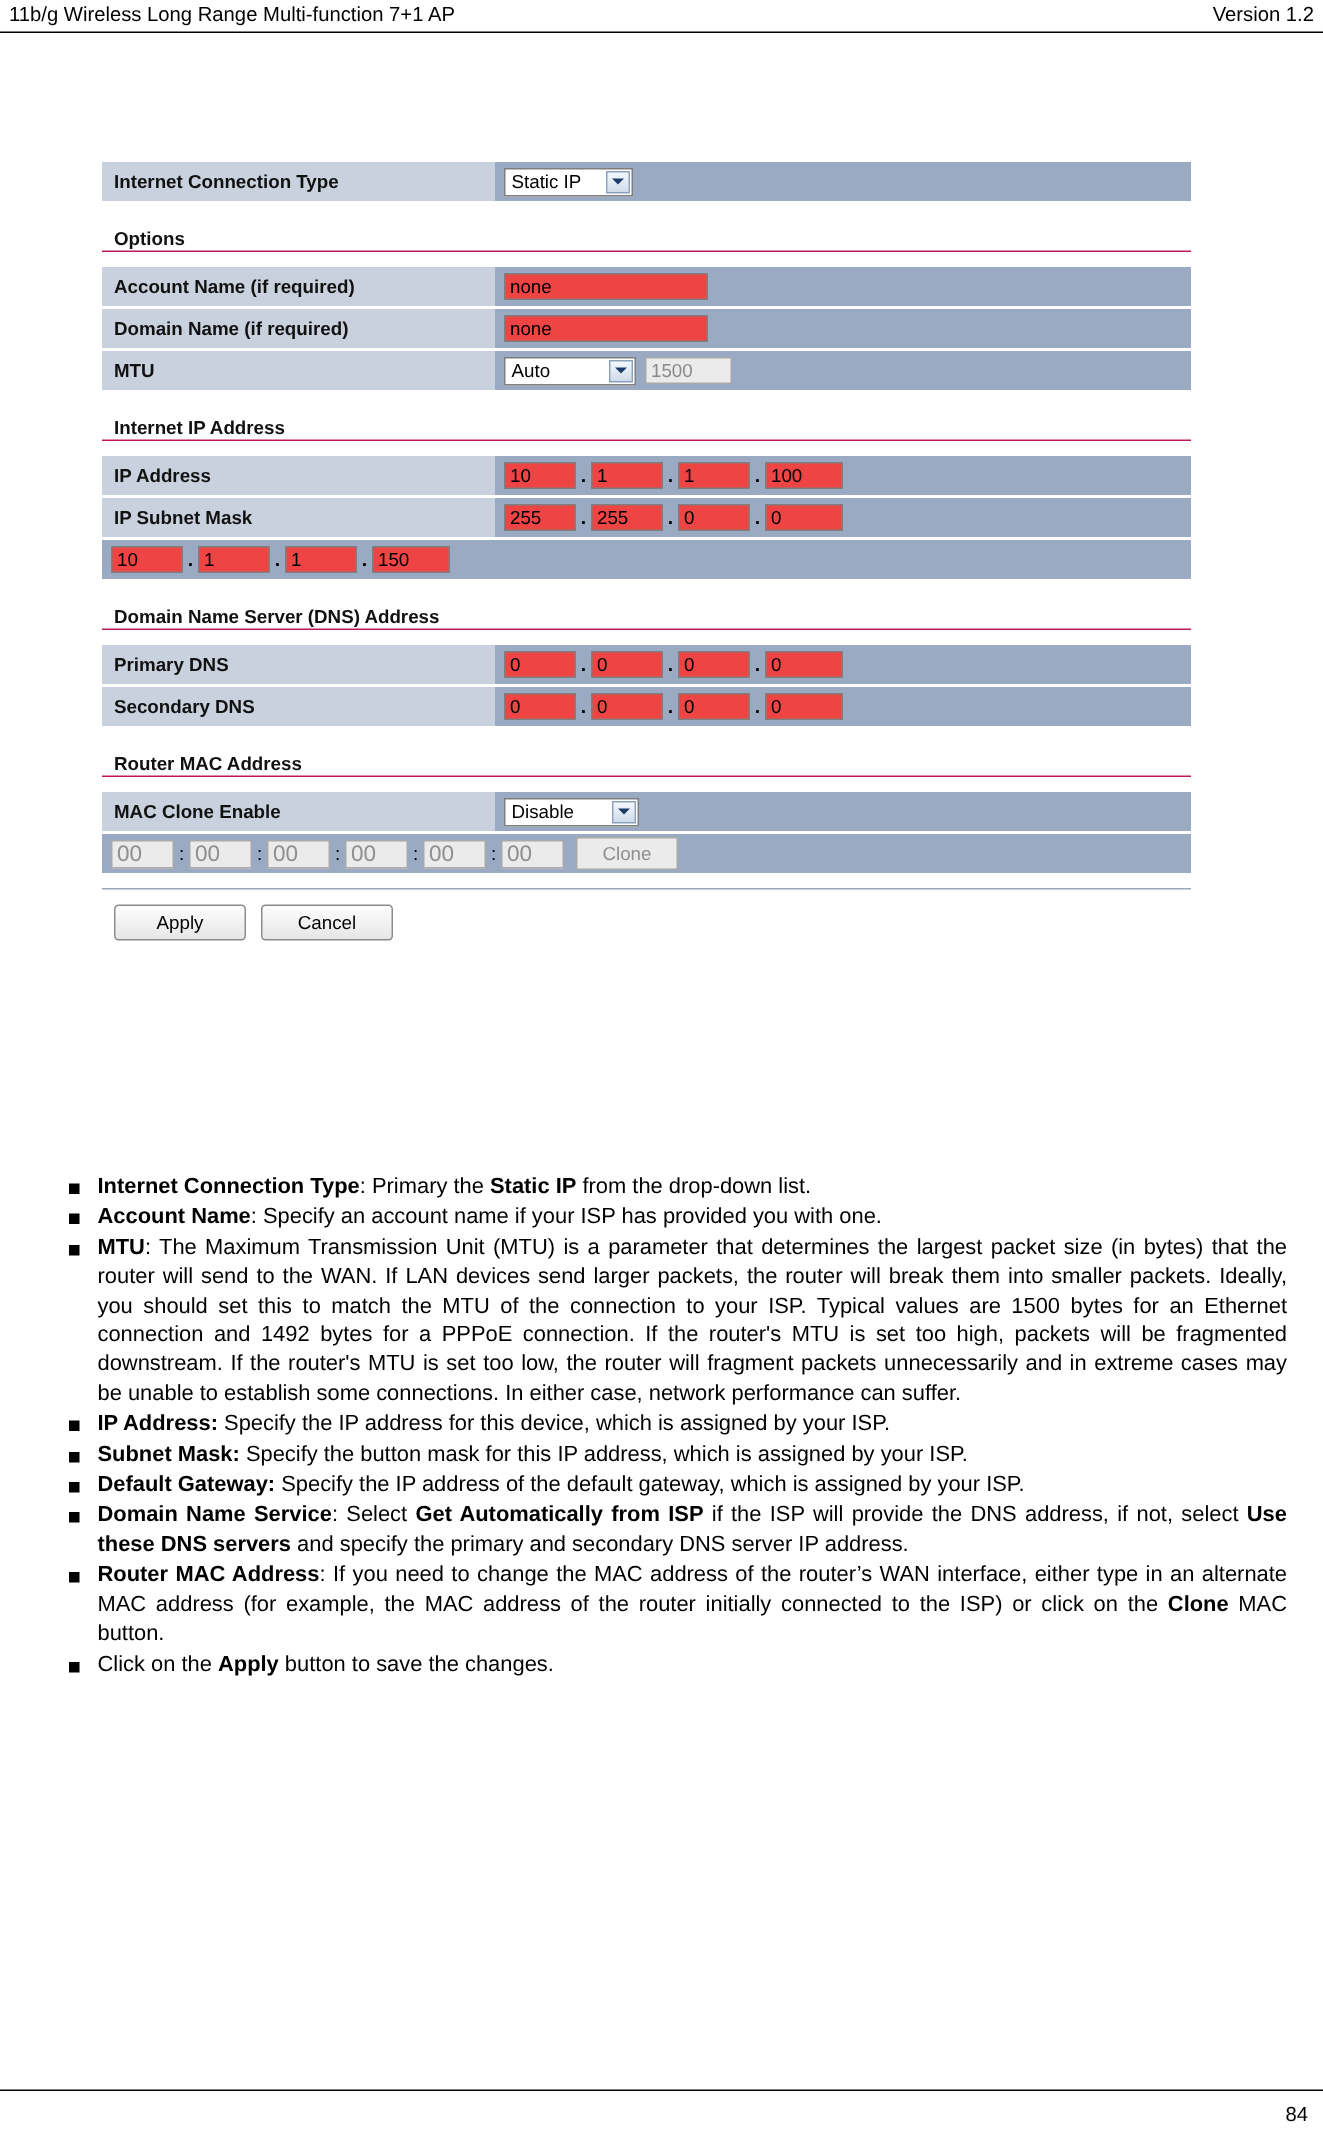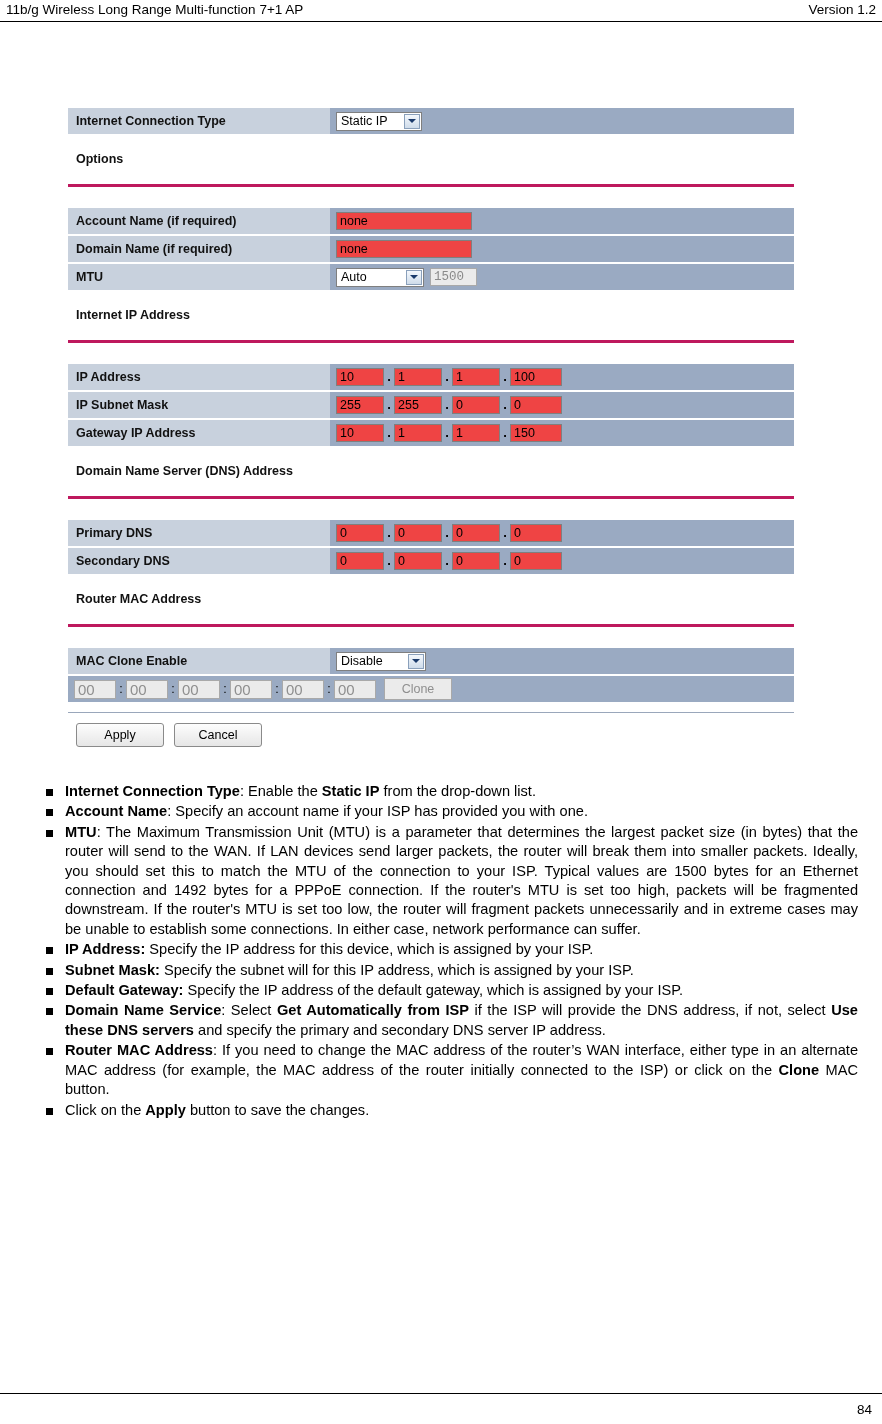--- a/index.html
+++ b/index.html
@@ -111,23 +111,23 @@
   }
   .conn-row { margin-top: 12px; }
   .group {
     margin-top: 18px;
   }
   .group-title {
     font-size: 12.5px;
     font-weight: bold;
     color: #111;
     padding-left: 8px;
-    padding-bottom: 18px;
-    border-bottom: 3px solid #be185d;
-    margin-bottom: 21px;
+    padding-bottom: 1px;
+    border-bottom: 1px solid #be185d;
+    margin-bottom: 10px;
   }
   input.txt {
     font-family: "Liberation Sans", sans-serif;
     font-size: 12.5px;
     border: 1px solid #7f7f7f;
     background: #ef4444;
     height: 18px;
     box-sizing: border-box;
     padding: 0 3px;
     color: #000;
@@ -320,21 +320,21 @@
         </div>
       </div>
 
       <div class="row">
         <div class="lbl">MTU</div>
         <div class="val">
           <div class="sel w-mtu">
             <span>Auto</span>
             <span class="arrow"></span>
           </div>
-          <input class="txt grey" style="width: 47px; margin-left: 6px; font-family: Liberation Mono, monospace;" value="1500">
+          <input class="txt grey" style="width: 58px; margin-left: 6px;" value="1500">
         </div>
       </div>
     </div>
 
     <div class="group">
       <div class="group-title">Internet IP Address</div>
 
       <div class="row sect-first">
         <div class="lbl">IP Address</div>
         <div class="val">
@@ -355,21 +355,20 @@
           <span class="dot">.</span>
           <input class="txt oct" value="255" style="">
           <span class="dot">.</span>
           <input class="txt oct" value="0" style="">
           <span class="dot">.</span>
           <input class="txt octwide" value="0" style="">
         </div>
       </div>
 
       <div class="row">
-        <div class="lbl">Gateway IP Address</div>
         <div class="val">
           <input class="txt oct" value="10" style="">
           <span class="dot">.</span>
           <input class="txt oct" value="1" style="">
           <span class="dot">.</span>
           <input class="txt oct" value="1" style="">
           <span class="dot">.</span>
           <input class="txt octwide" value="150" style="">
         </div>
       </div>
@@ -441,42 +440,42 @@
     <div class="applyrow">
       <span class="btn-sm">Apply</span>
       <span class="btn-sm">Cancel</span>
     </div>
   </div>
 
   <div class="bullets">
 
     <div class="bullet">
       <span class="sq"></span>
-      <span class="bodytext"><b>Internet Connection Type</b><span>: Enable the </span><b>Static IP</b><span> from the drop-down list.</span></span>
+      <span class="bodytext"><b>Internet Connection Type</b><span>: Primary the </span><b>Static IP</b><span> from the drop-down list.</span></span>
     </div>
 
     <div class="bullet">
       <span class="sq"></span>
       <span class="bodytext"><b>Account Name</b><span>: Specify an account name if your ISP has provided you with one.</span></span>
     </div>
 
 
     <div class="bullet">
       <span class="sq"></span>
       <span class="bodytext"><b>MTU</b><span>: The Maximum Transmission Unit (MTU) is a parameter that determines the largest packet size (in bytes) that the router will send to the WAN. If LAN devices send larger packets, the router will break them into smaller packets. Ideally, you should set this to match the MTU of the connection to your ISP. Typical values are 1500 bytes for an Ethernet connection and 1492 bytes for a PPPoE connection. If the router's MTU is set too high, packets will be fragmented downstream. If the router's MTU is set too low, the router will fragment packets unnecessarily and in extreme cases may be unable to establish some connections. In either case, network performance can suffer.</span></span>
     </div>
 
     <div class="bullet">
       <span class="sq"></span>
       <span class="bodytext"><b>IP Address:</b><span> Specify the IP address for this device, which is assigned by your ISP.</span></span>
     </div>
 
     <div class="bullet">
       <span class="sq"></span>
-      <span class="bodytext"><b>Subnet Mask:</b><span> Specify the subnet will for this IP address, which is assigned by your ISP.</span></span>
+      <span class="bodytext"><b>Subnet Mask:</b><span> Specify the button mask for this IP address, which is assigned by your ISP.</span></span>
     </div>
 
     <div class="bullet">
       <span class="sq"></span>
       <span class="bodytext"><b>Default Gateway:</b><span> Specify the IP address of the default gateway, which is assigned by your ISP.</span></span>
     </div>
 
     <div class="bullet">
       <span class="sq"></span>
       <span class="bodytext"><b>Domain Name Service</b><span>: Select </span><b>Get Automatically from ISP</b><span> if the ISP will provide the DNS address, if not, select </span><b>Use these DNS servers</b><span> and specify the primary and secondary DNS server IP address.</span></span>

